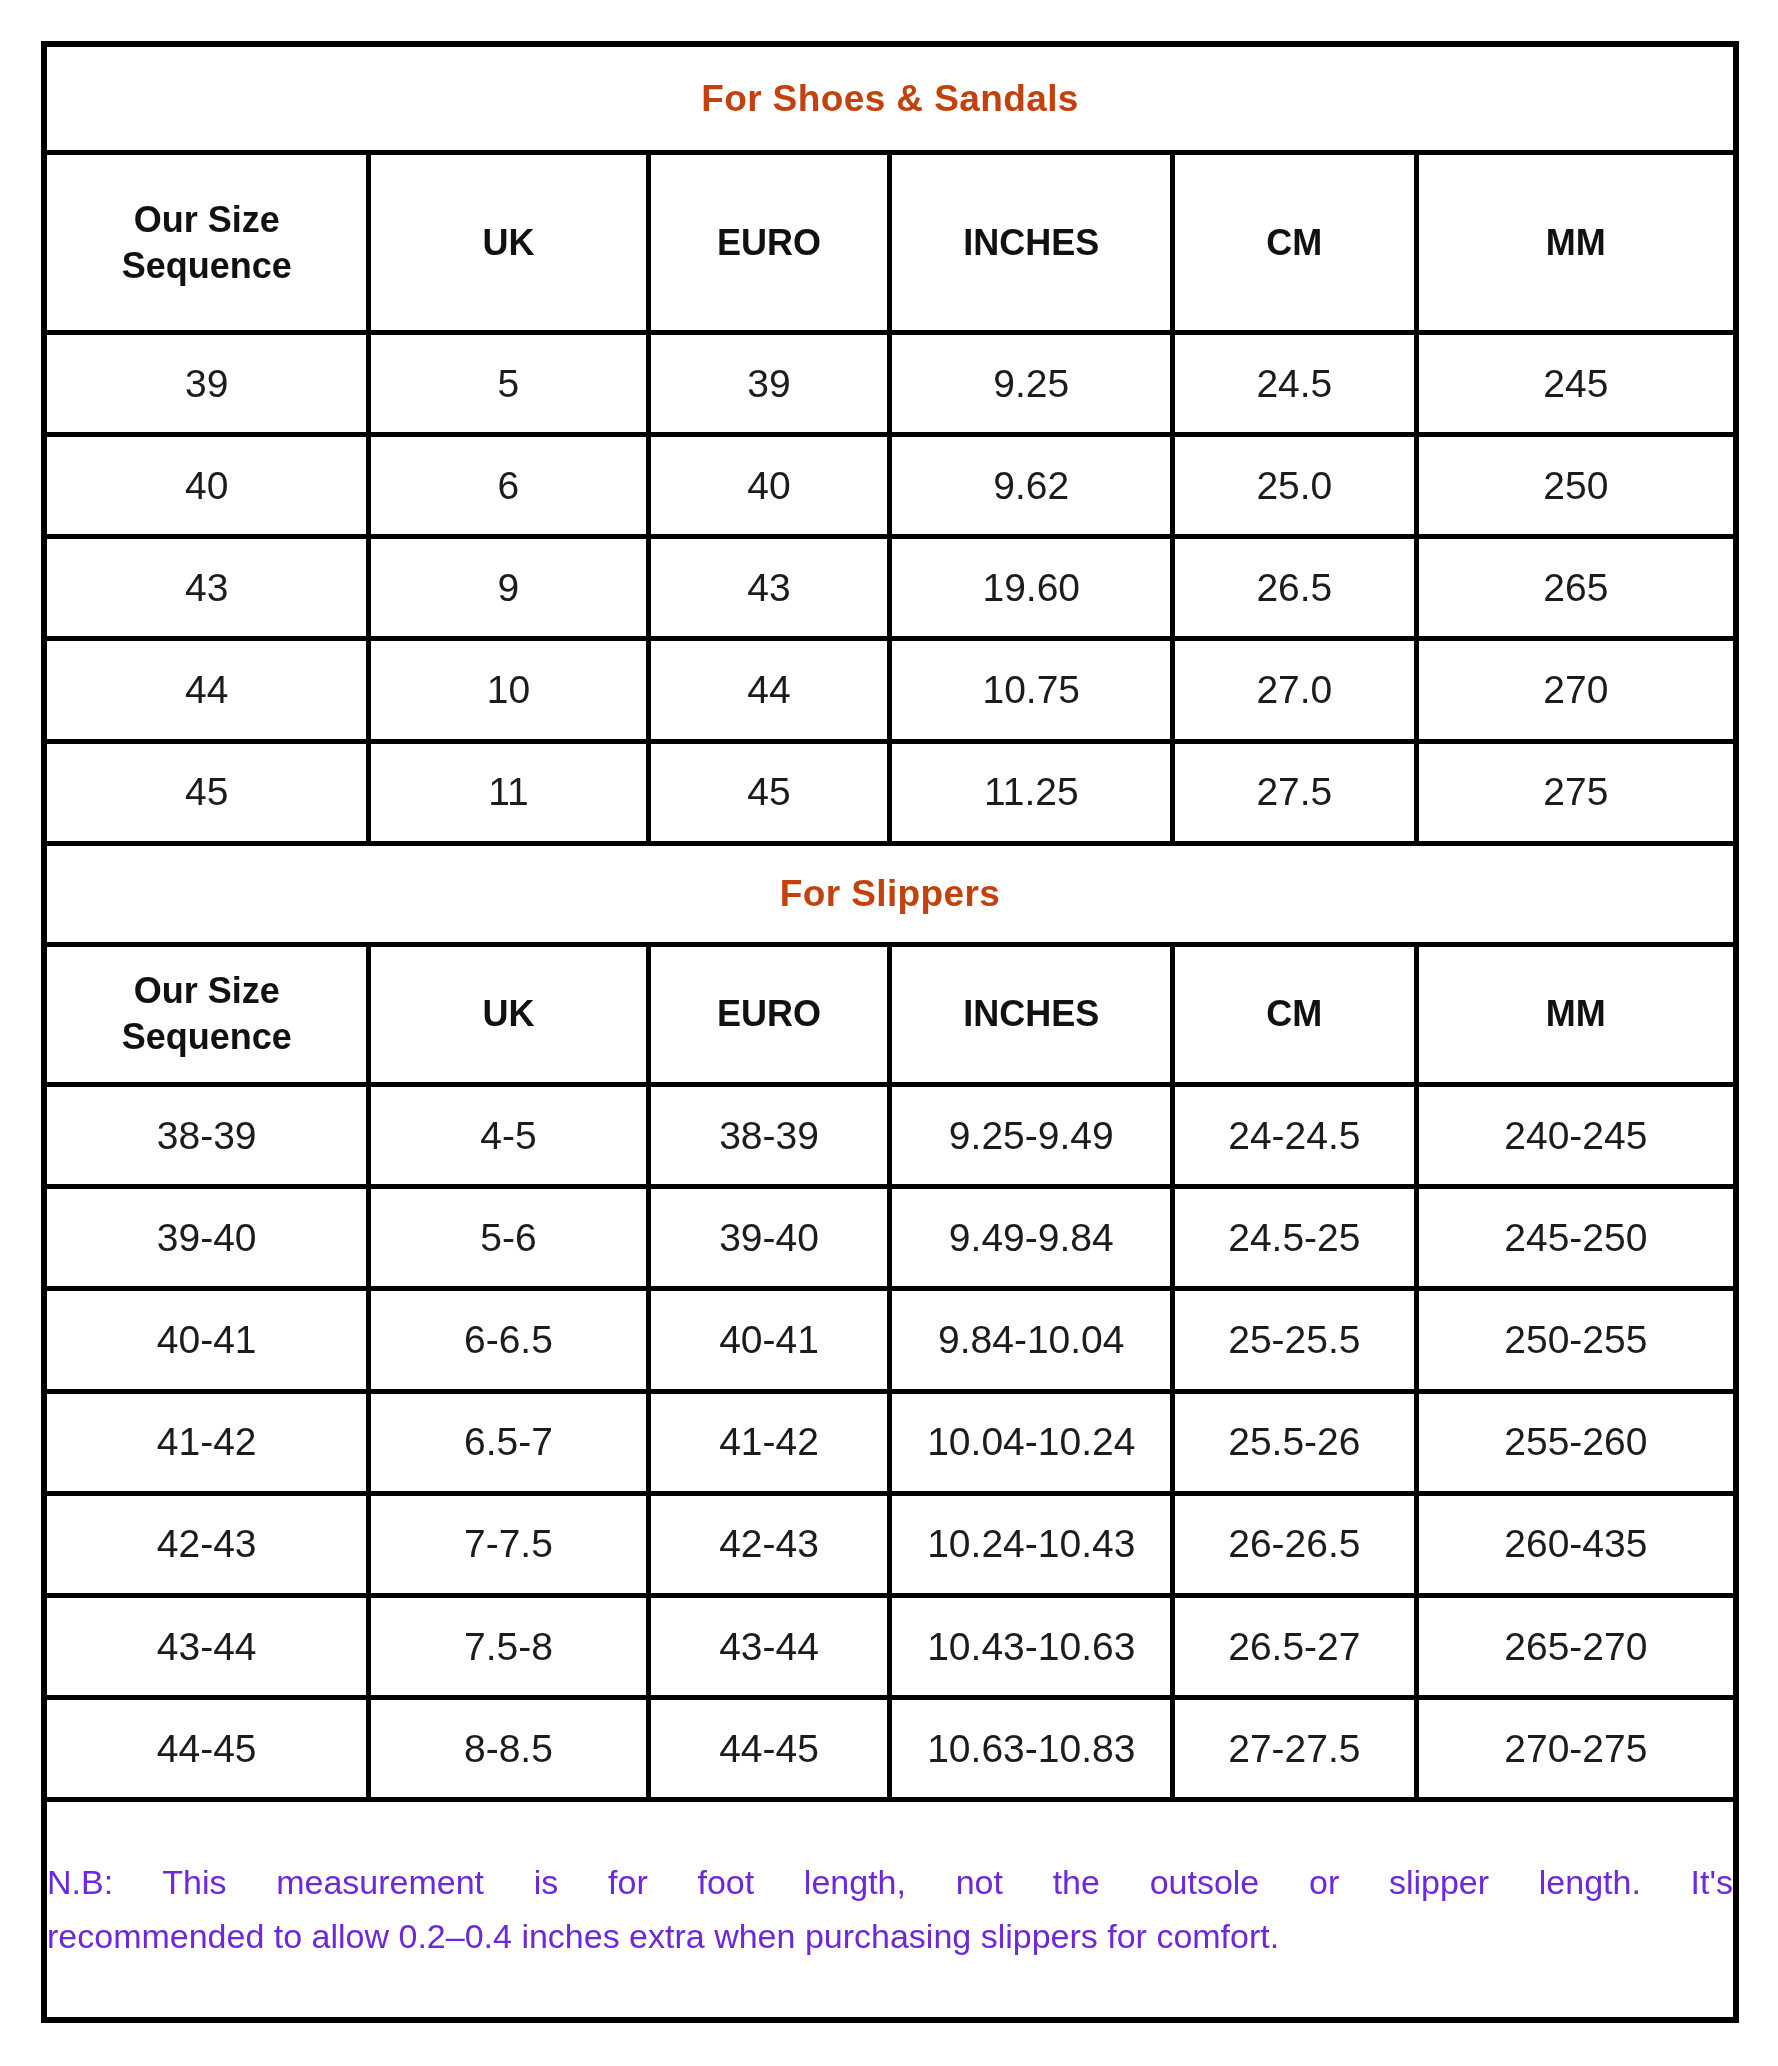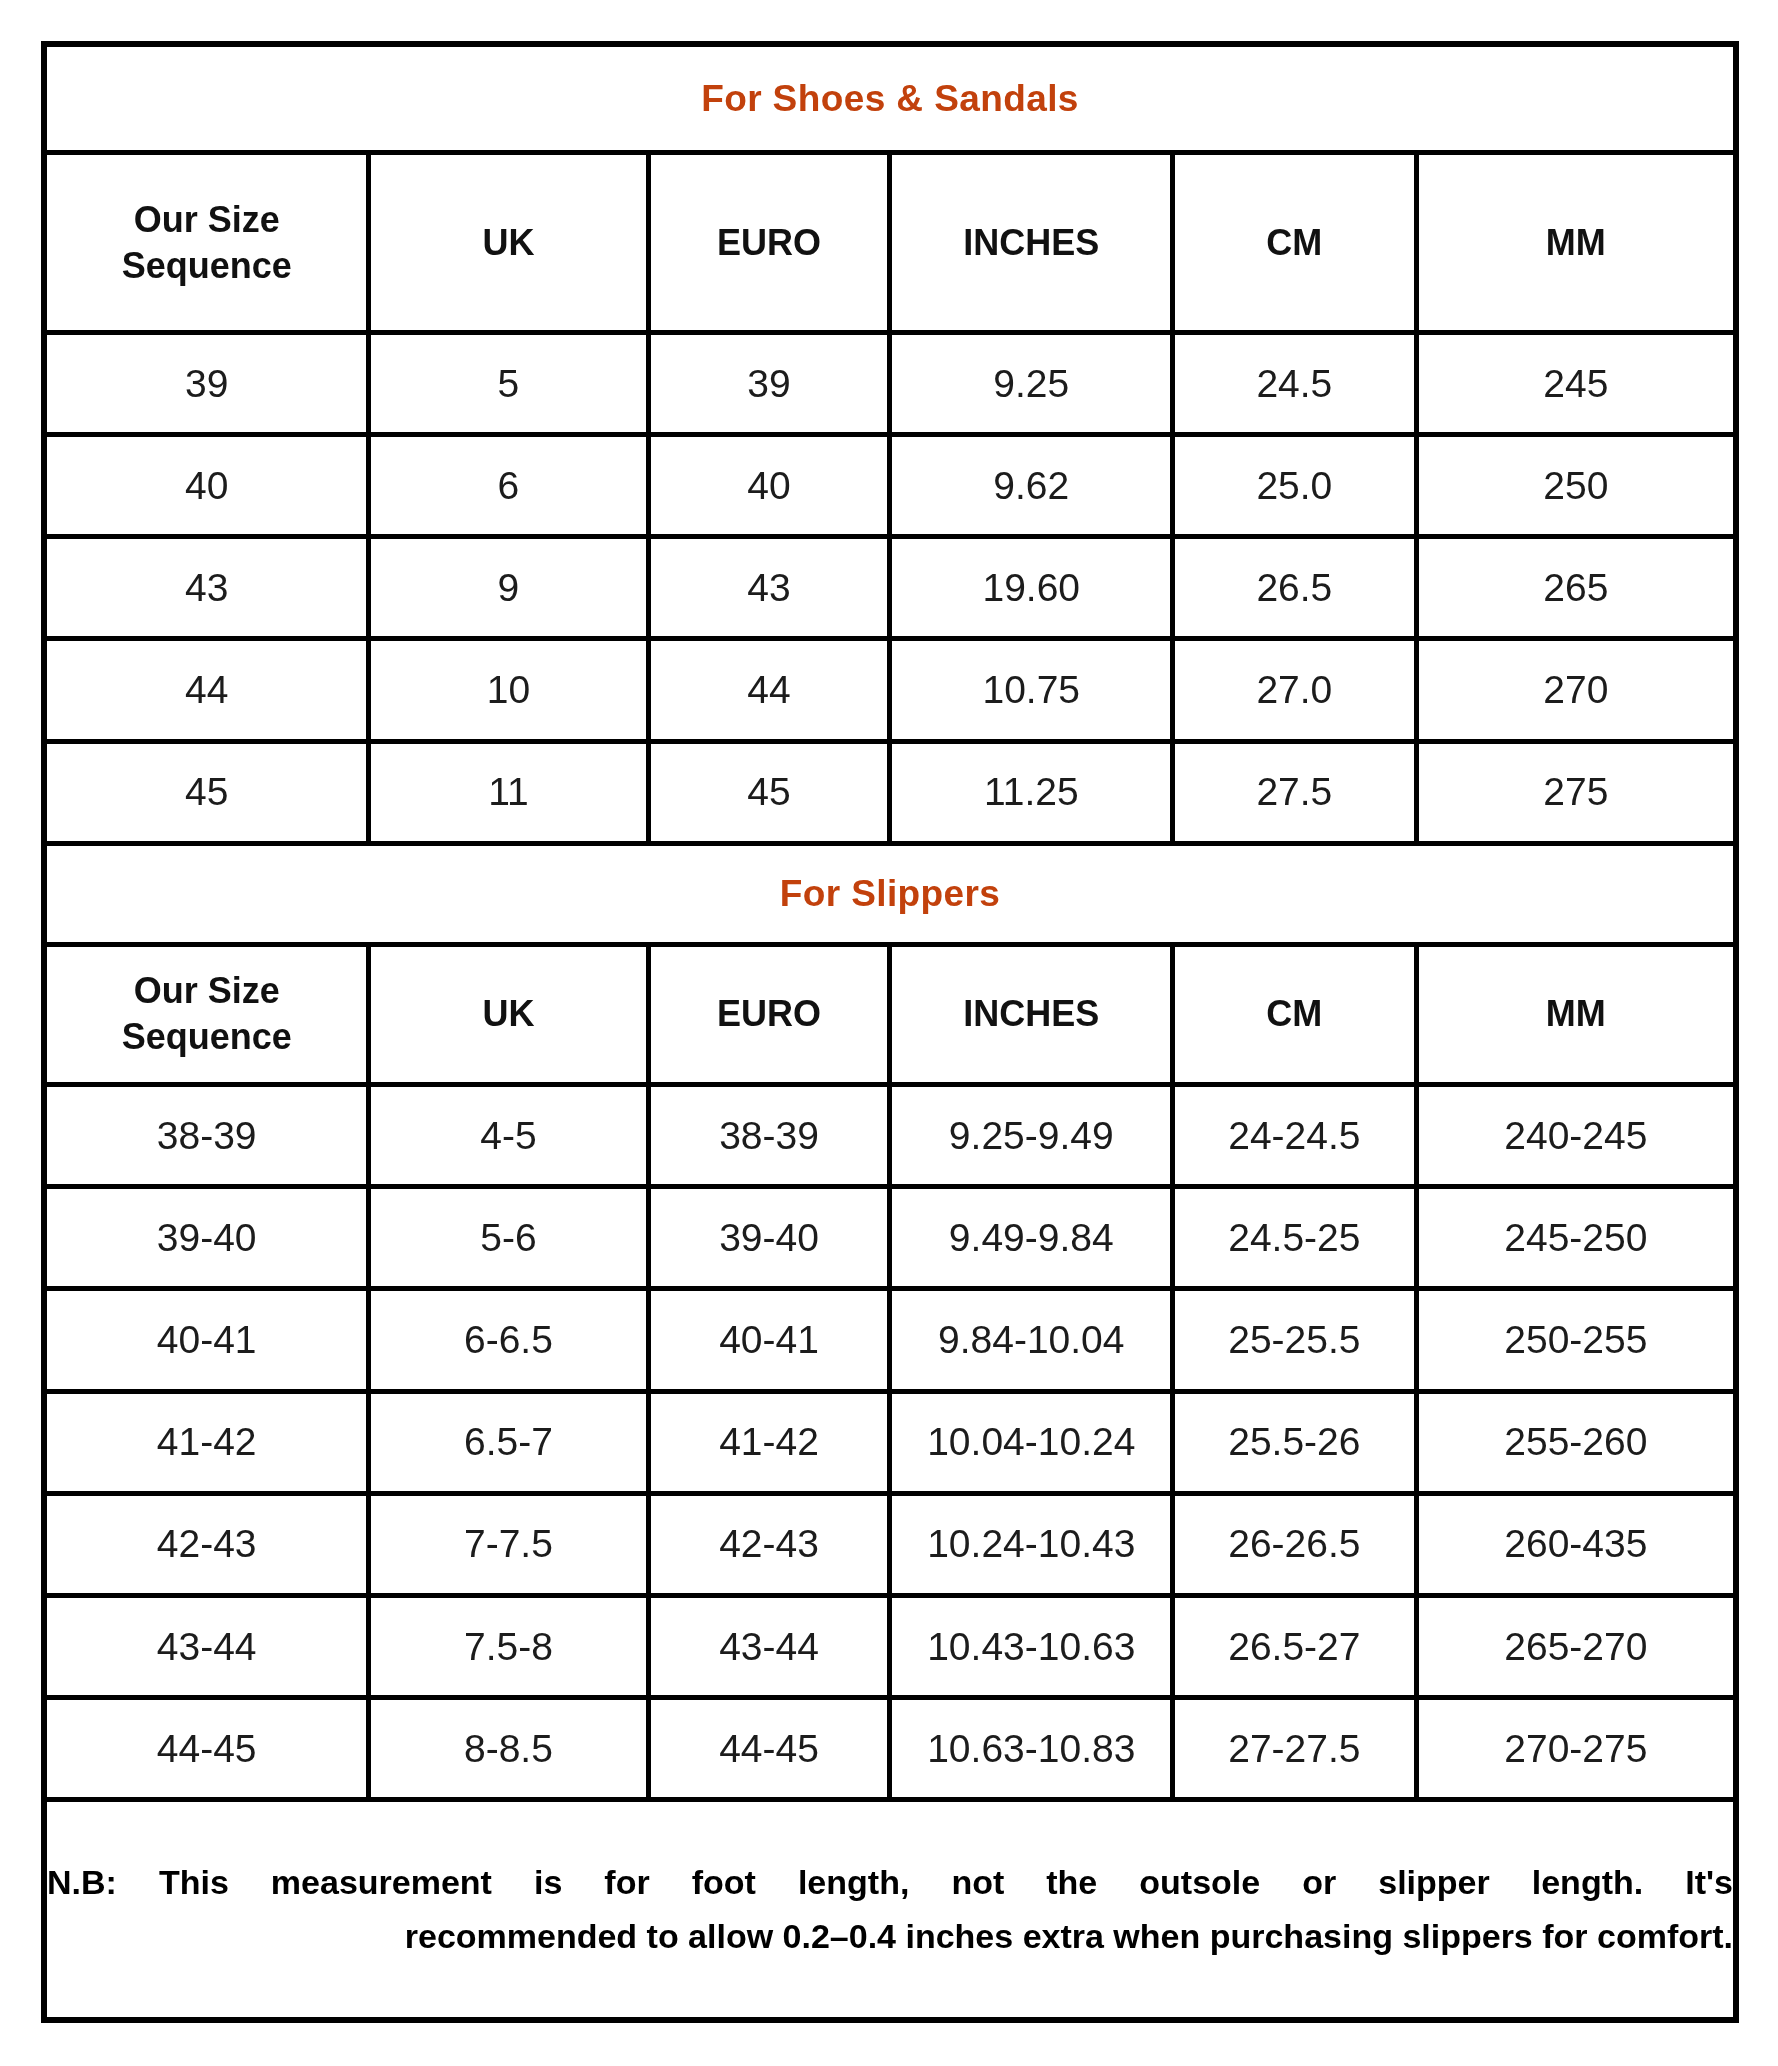--- a/index.html
+++ b/index.html
@@ -53,31 +53,31 @@
     color: #111111;
   }
   .data-cell {
     font-size: 39px;
     font-weight: 400;
     color: #1c1c1c;
   }
   .note-cell {
     padding: 0 21px;
     font-size: 34px;
-    font-weight: 700;
+    font-weight: 400;
     line-height: 1.58;
-    color: #000000;
+    color: #6d28d9;
     text-align: left;
   }
   .note-line-1 {
     text-align: justify;
     text-align-last: justify;
   }
   .note-line-2 {
-    text-align: right;
+    text-align: left;
   }
 </style>
 </head>
 <body>
 
 <div class="canvas">
   <table class="chart">
     <colgroup>
       <col style="width:19.2%">
       <col style="width:16.5%">

